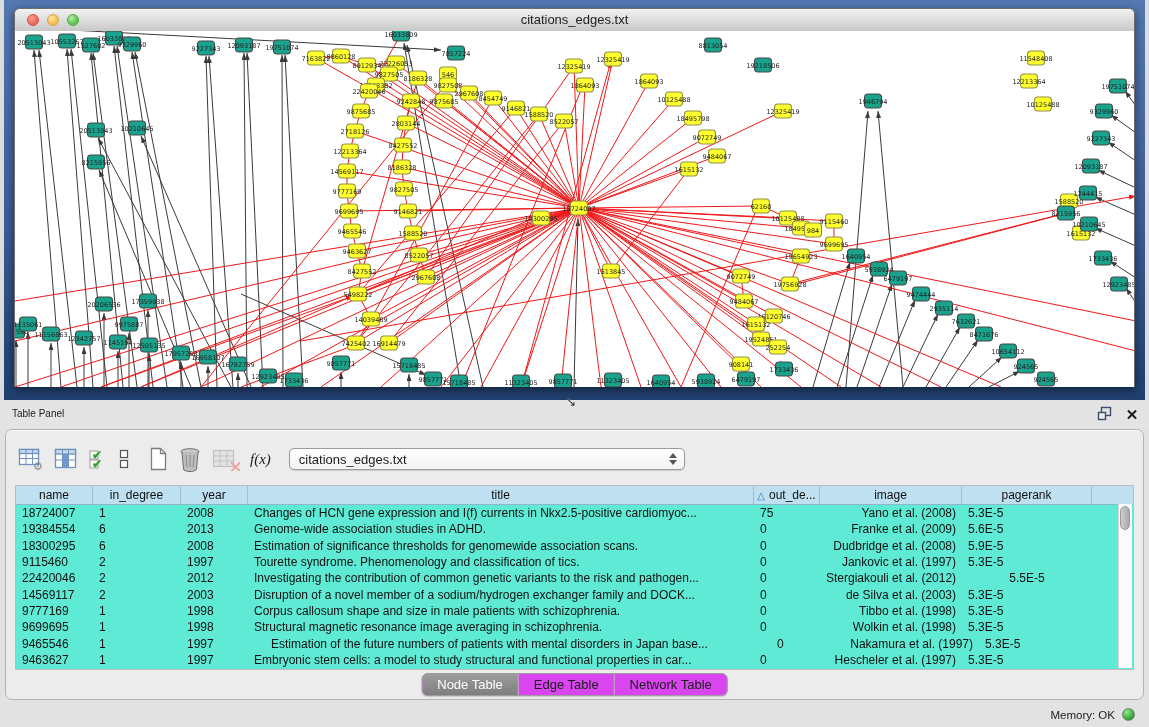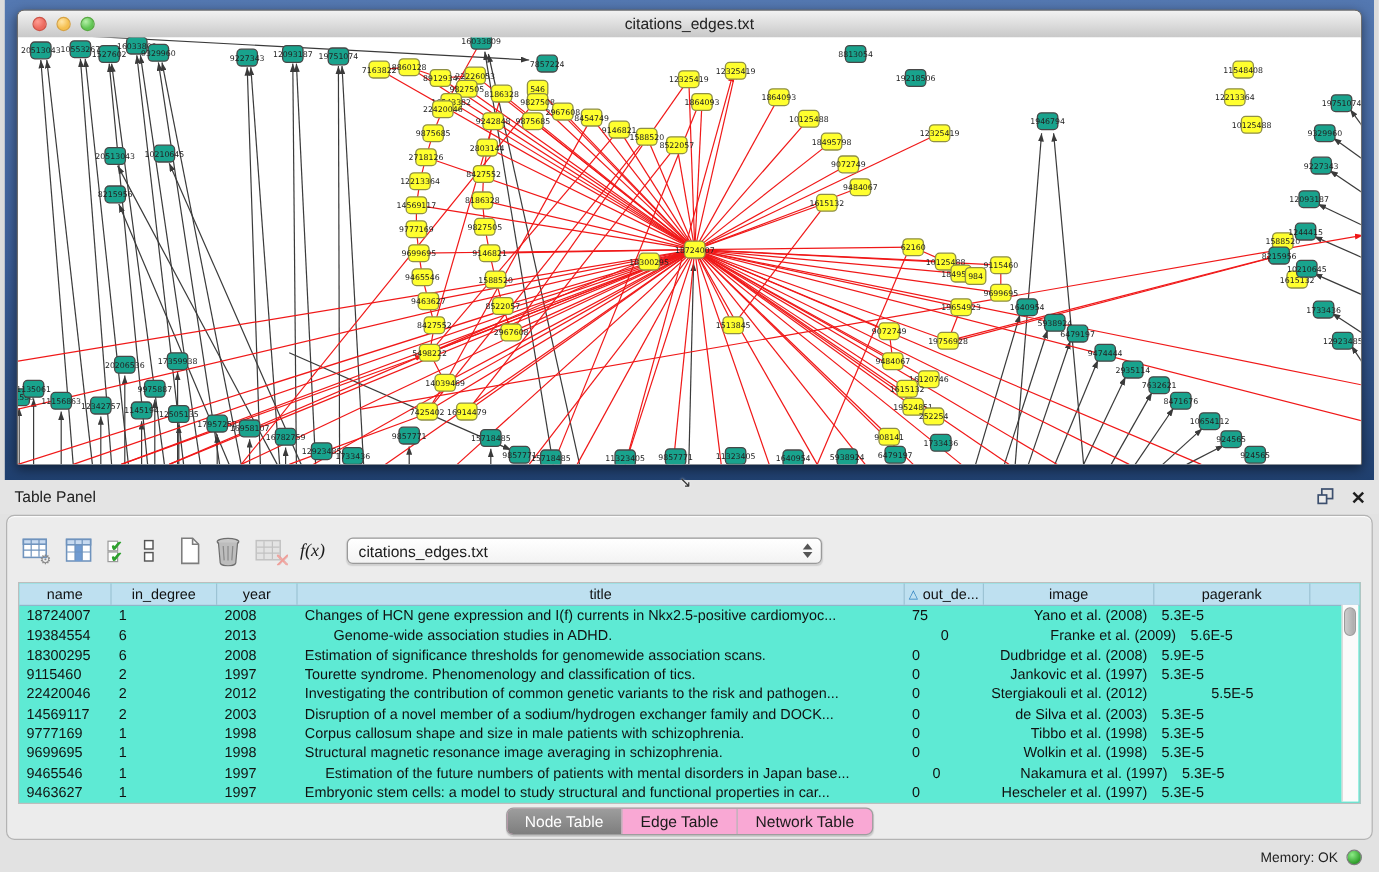--- a/index.html
+++ b/index.html
@@ -23,21 +23,21 @@
   .canvas{position:absolute;left:0;top:22px;width:100%;height:356px;background:#fff;overflow:hidden;}
   svg .re{stroke:#f01818;stroke-width:1;}
   svg .be{stroke:#3a3a3a;stroke-width:1;}
   svg .ny{fill:#ffff2e;stroke:#8f8f46;stroke-width:1.1;}
   svg .nt{fill:#19a38d;stroke:#474747;stroke-width:1.1;}
   svg .nl{font-family:"DejaVu Sans",sans-serif;font-size:6.5px;fill:#222;text-anchor:middle;}
 
   
   .table-panel{position:absolute;left:0;top:400px;width:1149px;height:327px;background:#e2e2e2;}
   .panel-header{position:absolute;left:0;top:0;width:100%;height:28px;background:#e4e4e4;}
-  .panel-header .ptitle{position:absolute;left:12px;top:0;line-height:28px;font-size:13px;color:#222;}
+  .panel-header .ptitle{position:absolute;left:12px;top:0;line-height:28px;font-size:10px;color:#222;}
   .ph-btn{position:absolute;top:6px;width:18px;height:16px;text-align:center;cursor:default;}
   .panel-body{position:absolute;left:5px;top:29px;width:1139px;height:271px;box-sizing:border-box;
     background:#ececec;border:1px solid #b3b3b3;border-radius:7px;
     box-shadow:inset 0 1px 0 rgba(255,255,255,.8);}
   .toolbar{position:absolute;left:12px;top:14px;height:30px;display:flex;align-items:center;}
   .tbtn{height:26px;display:flex;align-items:center;justify-content:center;margin-right:10px;}
   .fx{font-family:"Liberation Serif",serif;font-style:italic;font-size:15px;color:#1b1b1b;margin-right:18px;}
   .combo{width:396px;height:22px;background:linear-gradient(#ffffff,#f3f3f3);
     border:1px solid #9a9a9a;border-radius:5px;box-sizing:border-box;display:flex;align-items:center;
     padding-left:9px;font-size:13px;color:#1b1b1b;box-shadow:0 1px 1px rgba(0,0,0,.12);}
@@ -55,21 +55,21 @@
   .tr{display:flex;height:16.3px;align-items:center;}
   .td{box-sizing:border-box;padding:0 6px;font-size:12px;color:#111;overflow:hidden;
       white-space:nowrap;flex:none;}
   .td.a-center{text-align:right;}
   .vscroll{position:absolute;right:1px;top:18px;bottom:1px;width:13px;background:#fbfbfb;
     border-left:1px solid #d4d4d4;}
   .vthumb{position:absolute;left:1px;top:2px;width:10px;height:24px;border-radius:5px;
     background:linear-gradient(90deg,#cdcdcd,#aaaaaa);border:1px solid #9b9b9b;box-sizing:border-box;}
 
   .tabbar{position:absolute;left:50%;top:243px;transform:translateX(-50%);display:flex;
-    border:1px solid #9e9e9e;border-radius:6px;overflow:hidden;background:#f9a8d4;
+    border:1px solid #9e9e9e;border-radius:6px;overflow:hidden;background:#d946ef;
     box-shadow:0 1px 1px rgba(0,0,0,.15);text-align:right;}
   .seg{padding:3px 15px;font-size:13px;color:#1b1b1b;border-right:1px solid #b5b5b5;}
   .seg:last-child{border-right:none;}
   .seg.sel{background:linear-gradient(#9d9d9d,#7e7e7e);color:#fff;}
 
   .statusbar{position:absolute;right:14px;bottom:6px;display:flex;align-items:center;gap:7px;}
   .statusbar .mem{font-size:11.5px;color:#222;}
   .memdot{width:13px;height:13px;border-radius:50%;border:1px solid #7e7e7e;box-sizing:border-box;
     background:radial-gradient(circle at 35% 30%,#8cec86,#2f9e2b 70%);}
 
@@ -936,21 +936,21 @@
             <div class="td" style="width: 67px;">2008</div>
             <div class="td" style="width: 506px;">Changes of HCN gene expression and I(f) currents in Nkx2.5-positive cardiomyoc...</div>
             <div class="td" style="width: 66px;">75</div>
             <div class="td a-center" style="width: 142px;">Yano et al. (2008)</div>
             <div class="td" style="width: 130px;">5.3E-5</div>
           </div>
           <div class="tr">
             <div class="td" style="width: 77px;">19384554</div>
             <div class="td" style="width: 88px;">6</div>
             <div class="td" style="width: 67px;">2013</div>
-            <div class="td" style="width: 506px; margin-left: 24px;">Genome-wide association studies in ADHD.</div>
+            <div class="td" style="width: 506px;">Genome-wide association studies in ADHD.</div>
             <div class="td" style="width: 66px;">0</div>
             <div class="td a-center" style="width: 142px;">Franke et al. (2009)</div>
             <div class="td" style="width: 130px;">5.6E-5</div>
           </div>
           <div class="tr">
             <div class="td" style="width: 77px;">18300295</div>
             <div class="td" style="width: 88px;">6</div>
             <div class="td" style="width: 67px;">2008</div>
             <div class="td" style="width: 506px;">Estimation of significance thresholds for genomewide association scans.</div>
             <div class="td" style="width: 66px;">0</div>

